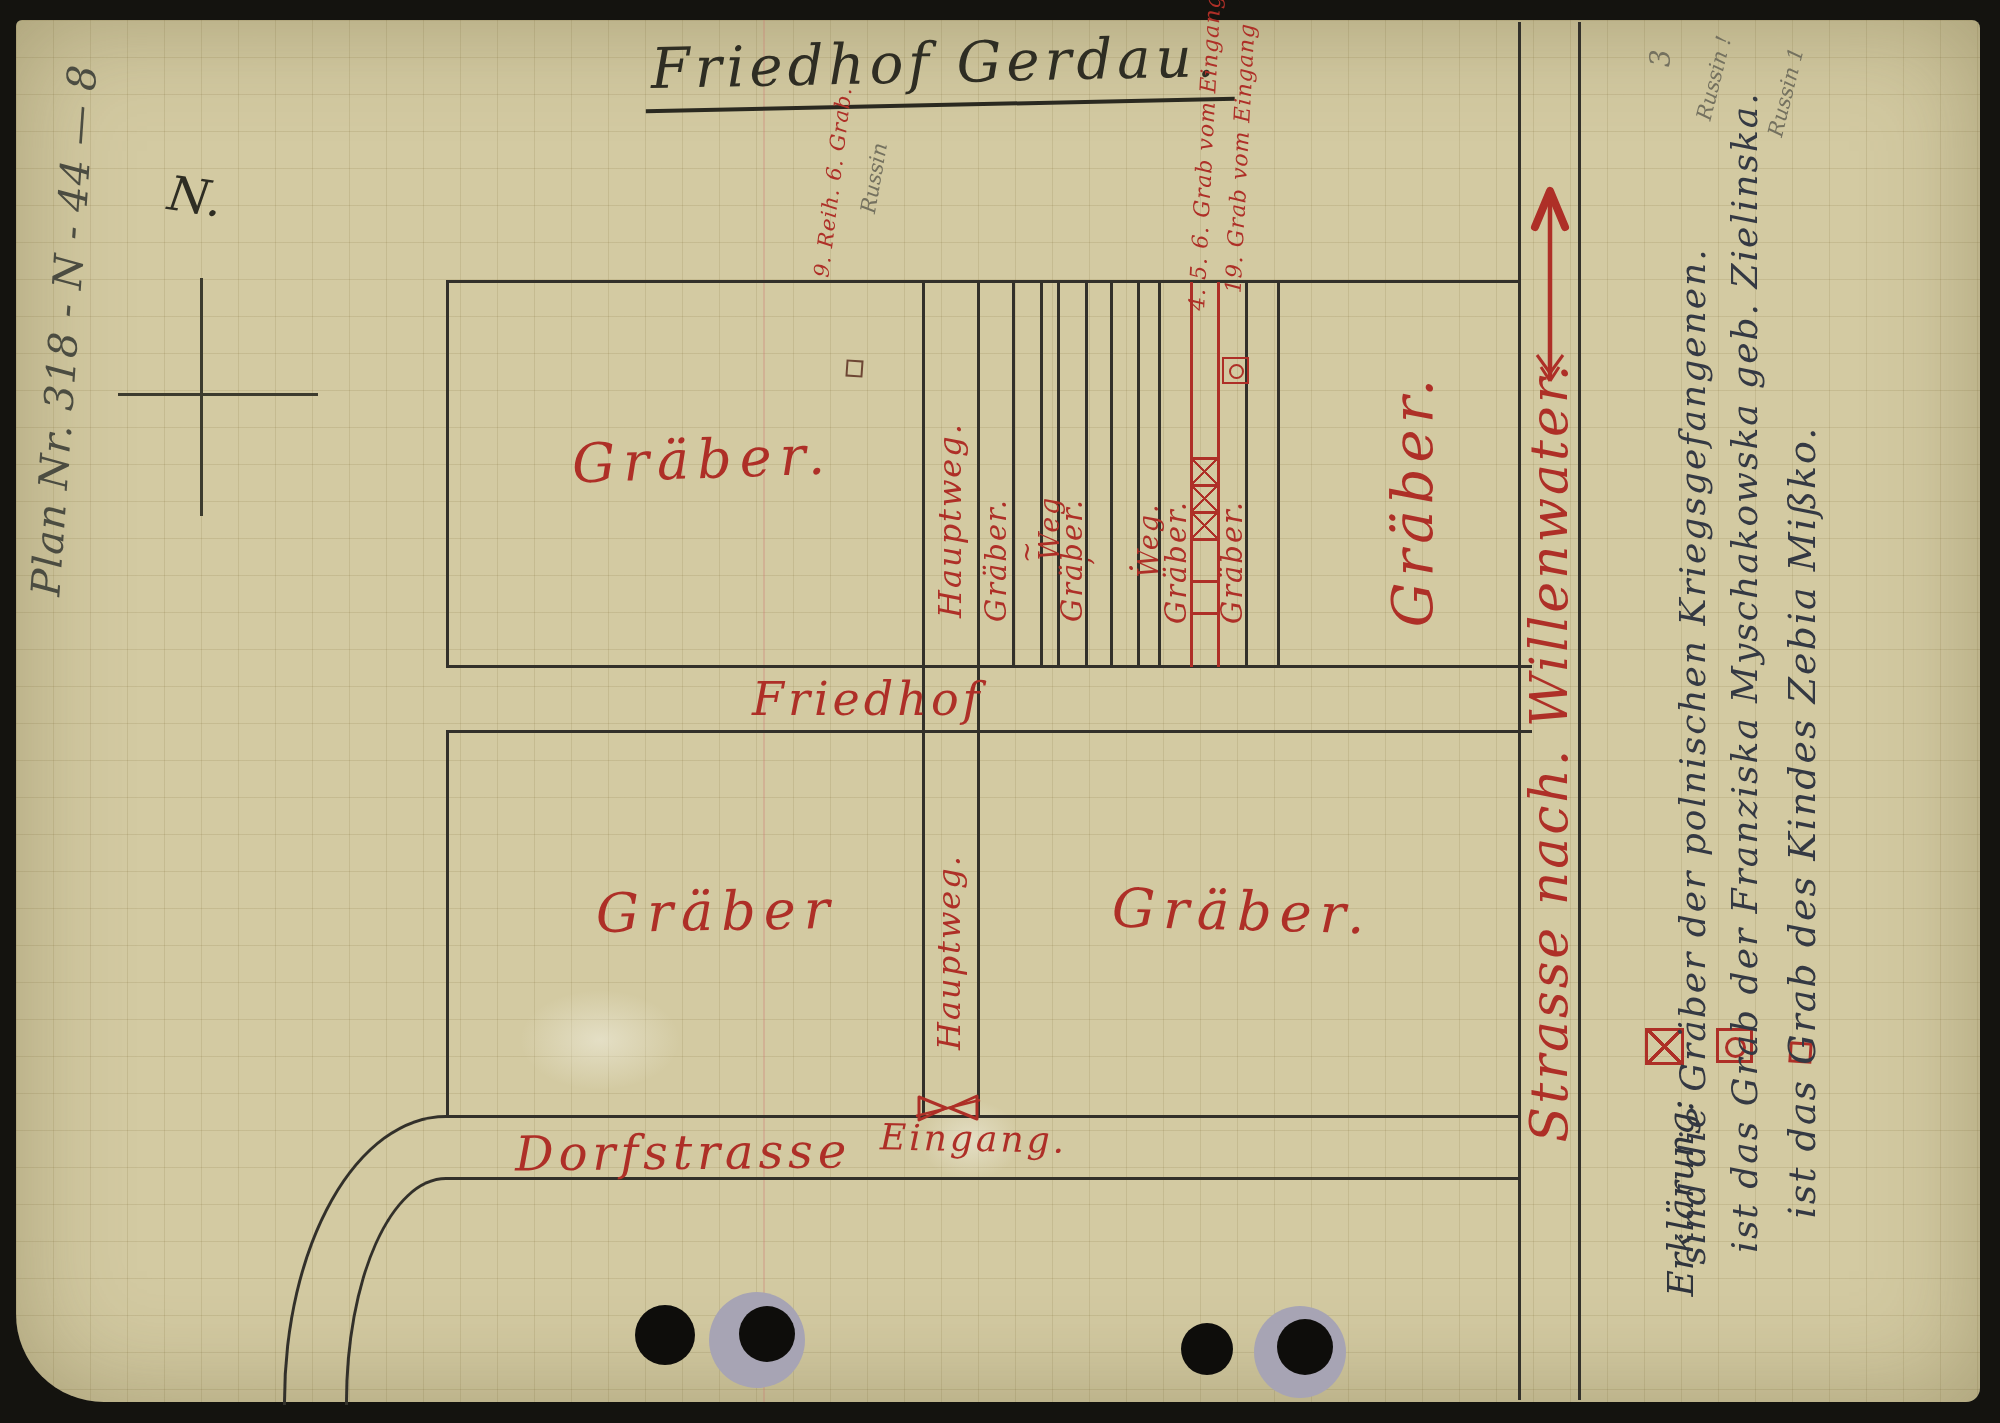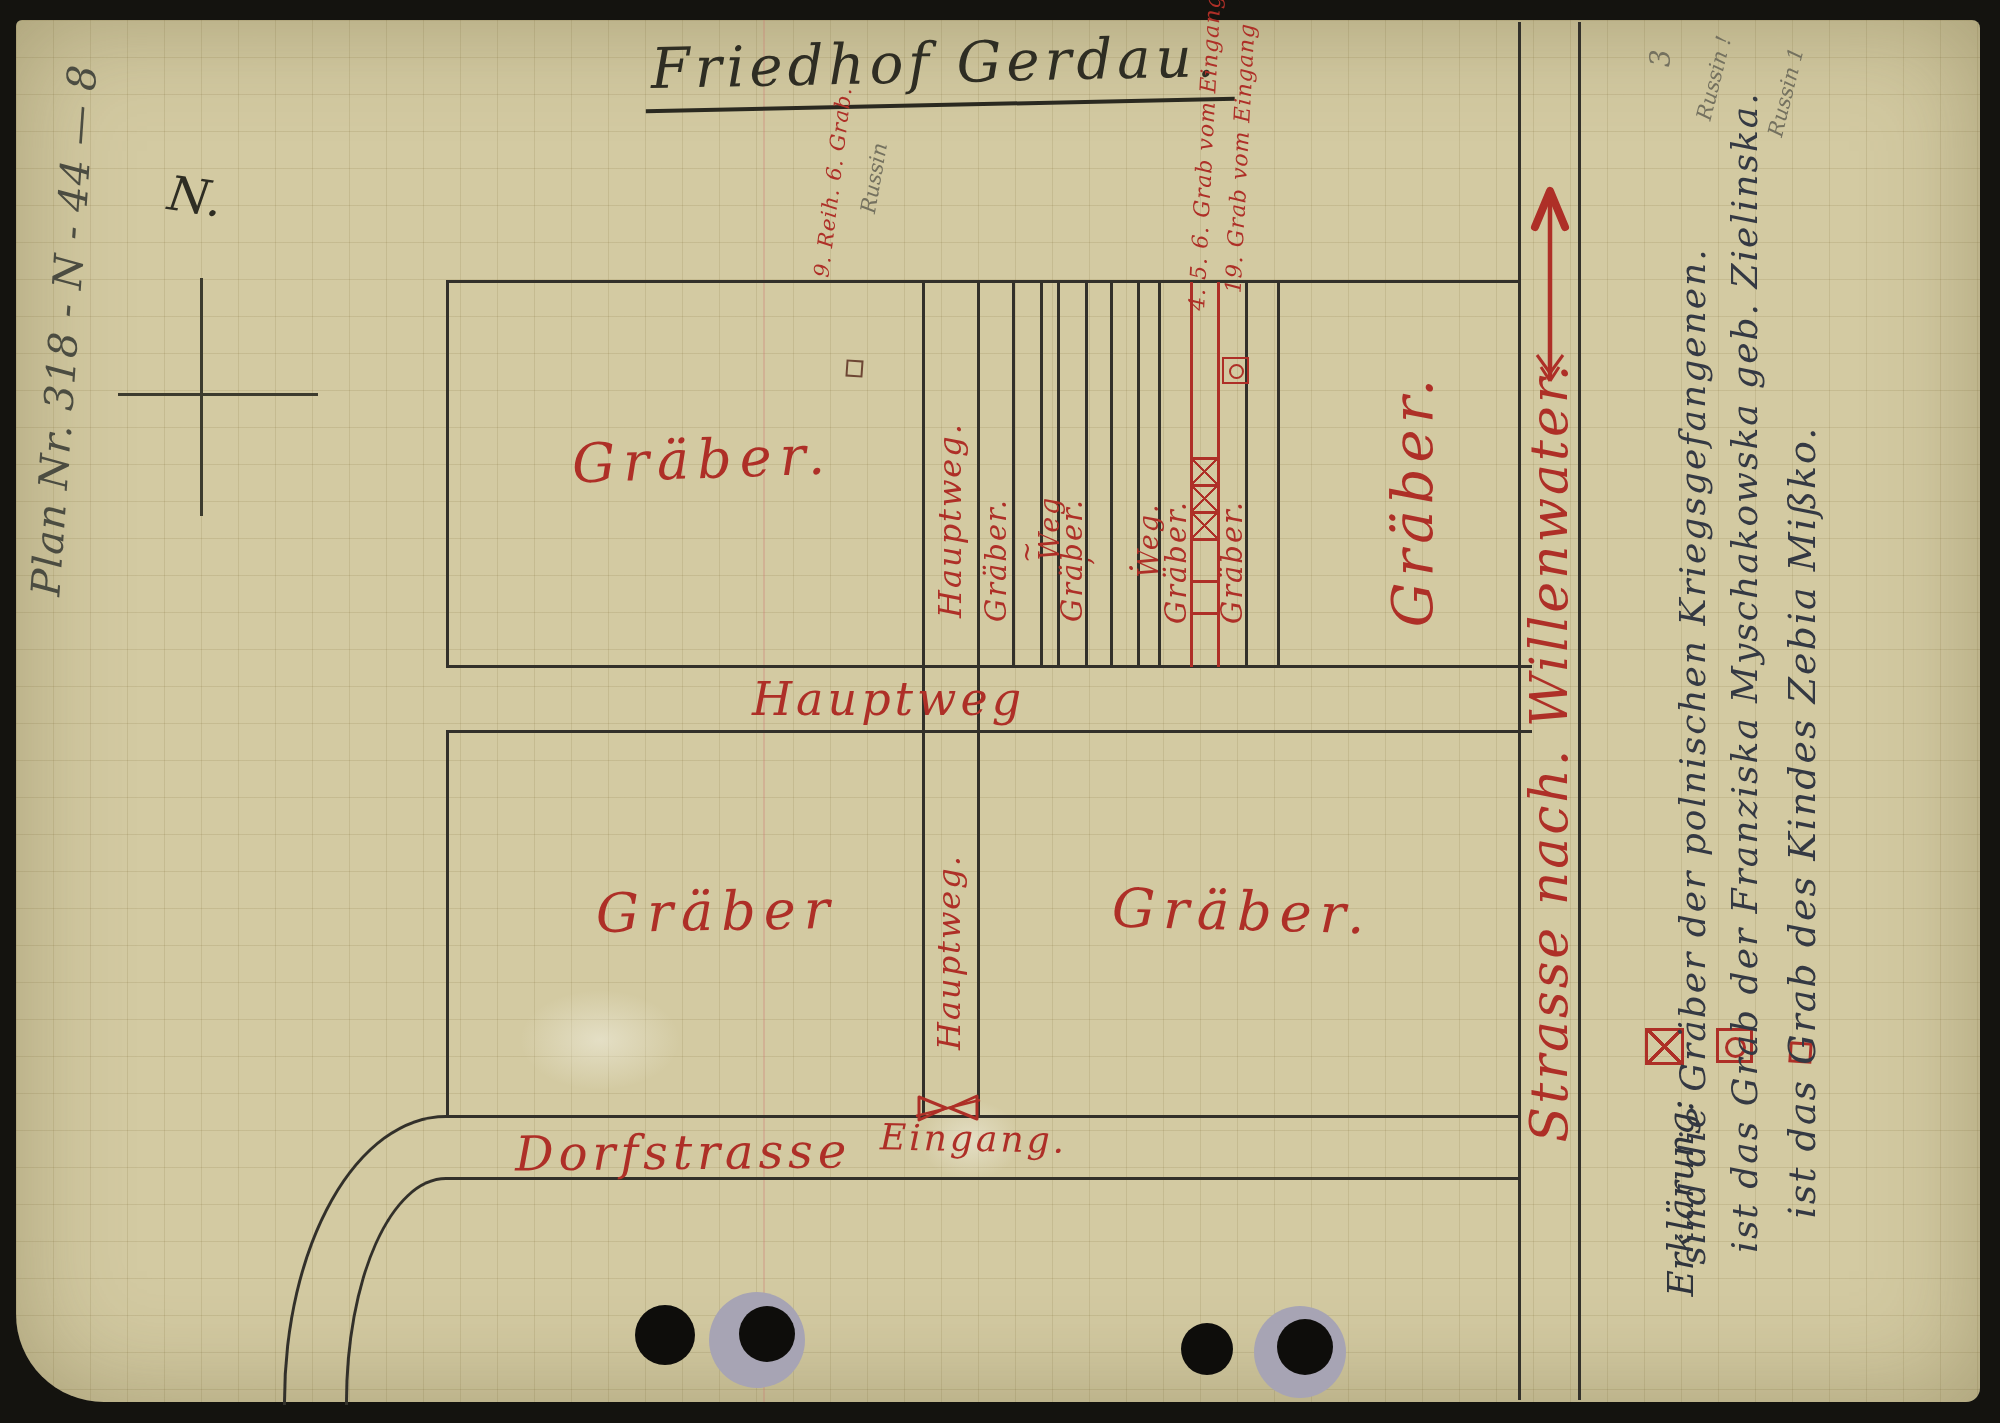--- a/index.html
+++ b/index.html
@@ -108,21 +108,21 @@
   <div class="marker-box" style="left:846px;top:360px;width:13px;height:13px;border-color:#6d4634;transform:rotate(4deg);"></div>
   <div class="marker-box" style="left:1222px;top:357px;width:23px;height:23px;">
     <div class="circ"></div>
   </div>
 
   <div class="lbl" style="left:572px;top:428px;font-size:54px;letter-spacing:8px;transform:rotate(-2deg);">Gräber.</div>
   <div class="lbl" style="left:596px;top:880px;font-size:54px;letter-spacing:8px;transform:rotate(-1deg);">Gräber</div>
   <div class="lbl" style="left:1112px;top:880px;font-size:54px;letter-spacing:8px;transform:rotate(1.5deg);">Gräber.</div>
   <div class="vlabel" style="left:1412px;top:500px;font-size:56px;letter-spacing:6px;">Gräber.</div>
 
-  <div class="lbl" style="left:752px;top:672px;font-size:46px;letter-spacing:4px;">Hauptweg</div>
+  <div class="lbl" style="left:752px;top:672px;font-size:46px;letter-spacing:4px;">Friedhof</div>
 
   <div class="vlabel" style="left:950px;top:520px;font-size:32px;letter-spacing:2px;">Hauptweg.</div>
   <div class="vlabel" style="left:996px;top:560px;font-size:29px;letter-spacing:2px;">Gräber.</div>
   <div class="vlabel" style="left:1026px;top:552px;font-size:26px;">~</div>
   <div class="vlabel" style="left:1049px;top:528px;font-size:27px;letter-spacing:2px;">Weg</div>
   <div class="vlabel" style="left:1072px;top:560px;font-size:29px;letter-spacing:2px;">Gräber.</div>
   <div class="vlabel" style="left:1099px;top:562px;font-size:26px;">ʼ</div>
   <div class="vlabel" style="left:1122px;top:568px;font-size:30px;">.</div>
   <div class="vlabel" style="left:1148px;top:540px;font-size:27px;letter-spacing:2px;">Weg.</div>
   <div class="vlabel" style="left:1176px;top:562px;font-size:29px;letter-spacing:2px;">Gräber.</div>

